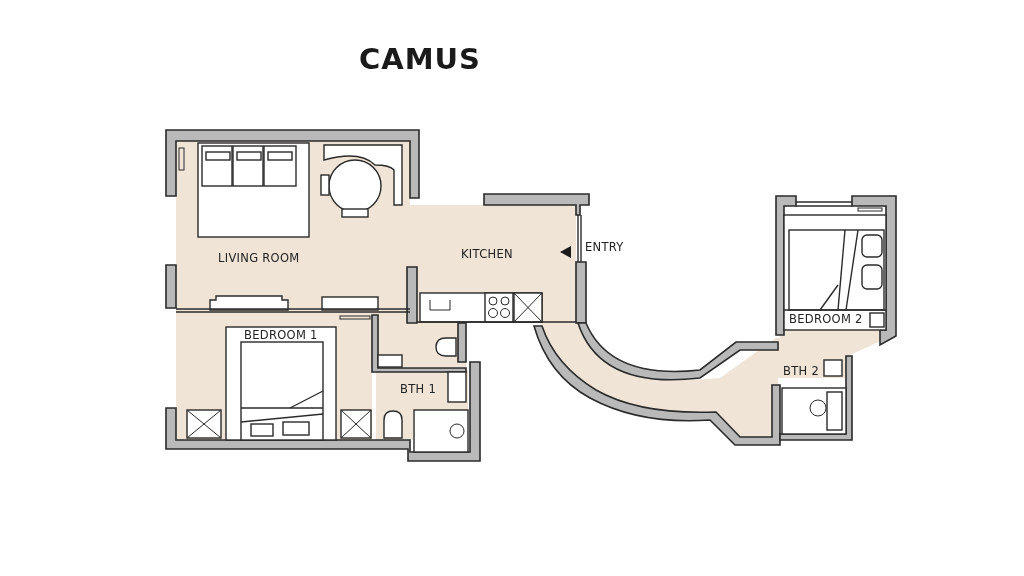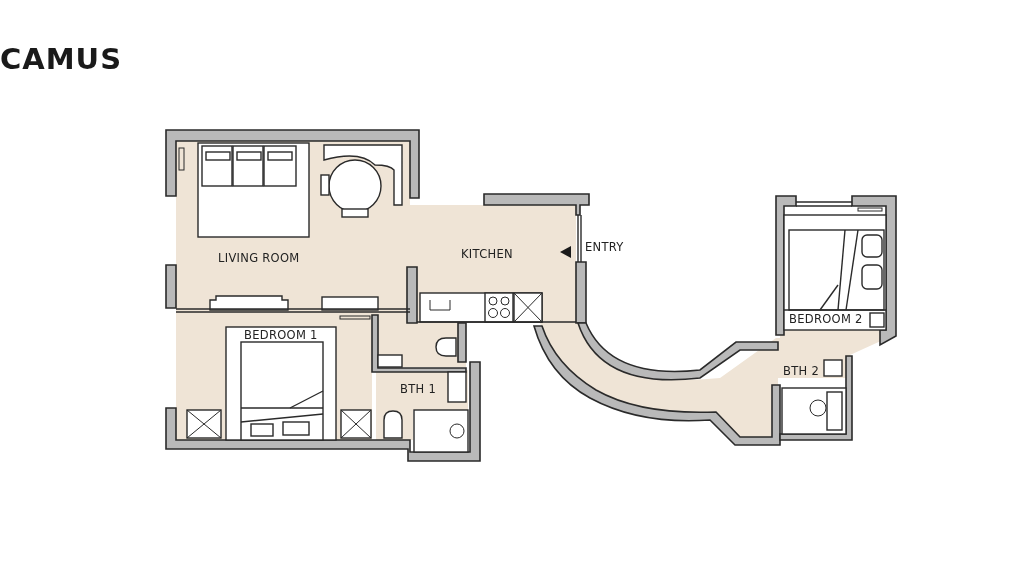--- a/index.html
+++ b/index.html
@@ -1,17 +1,17 @@
 <!DOCTYPE html>
 <html><head>
 <meta charset="utf-8">
 <style>
   html, body { margin: 0; padding: 0; background: #ffffff; }
   body { width: 1024px; height: 576px; overflow: hidden; position: relative; font-family: "Liberation Sans", "DejaVu Sans", sans-serif; }
-  .title { position: absolute; left: 0; top: 42px; width: 840px; text-align: left; font-size: 29px; font-weight: bold; letter-spacing: 1px; color: #1a1a1a; font-family: "DejaVu Sans", sans-serif; }
+  .title { position: absolute; left: 0; top: 42px; width: 840px; text-align: center; font-size: 29px; font-weight: bold; letter-spacing: 1px; color: #1a1a1a; font-family: "DejaVu Sans", sans-serif; }
   svg.plan { position: absolute; left: 0; top: 0; }
   .lbl { font-family: "DejaVu Sans", sans-serif; font-size: 11.5px; fill: #222; letter-spacing: 0.3px; }
   .wall { fill: #b9b9b9; stroke: #2a2a2a; stroke-width: 1.6; }
   .floor { fill: #efe4d6; }
   .furn { fill: #ffffff; stroke: #2a2a2a; stroke-width: 1.4; }
   .line { fill: none; stroke: #2a2a2a; stroke-width: 1.4; }
   .thin { fill: none; stroke: #2a2a2a; stroke-width: 1; }
 </style>
 </head>
 <body>

